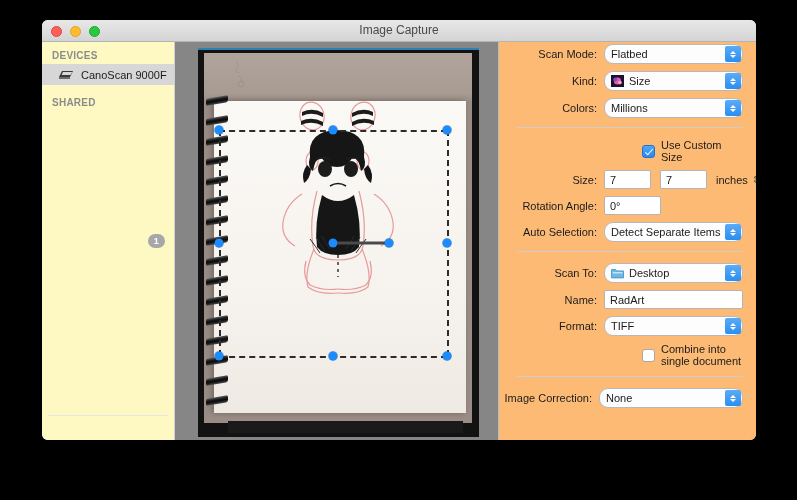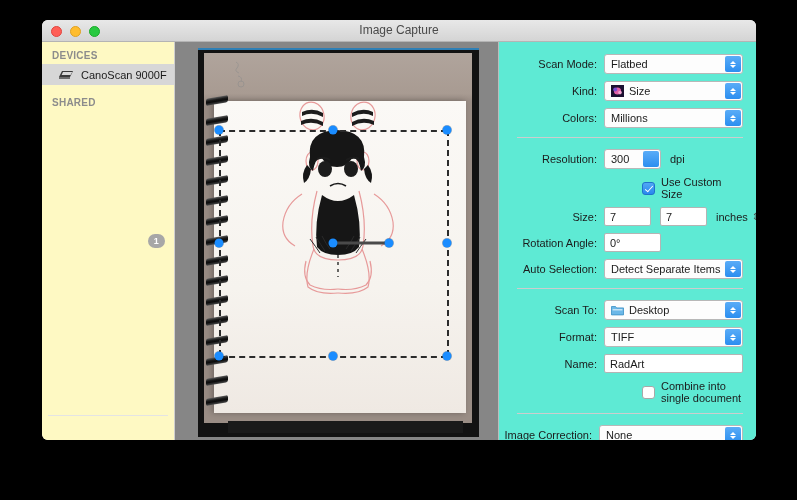--- a/index.html
+++ b/index.html
@@ -193,46 +193,46 @@
     position: absolute;
     height: 3px;
     background: #4a4a4a;
     transform: translateY(-50%);
   }
 
   
   #options {
     width: 257px;
     flex: 0 0 257px;
-    background: #5eead4;
+    background: #fdba74;
     position: relative;
     font-size: 11px;
     color: #1b1b1b;
-    padding-top: 12px;
+    padding-top: 2px;
   }
   .row {
     display: flex;
     align-items: center;
     margin-bottom: 7px;
     padding-right: 13px;
   }
   .lbl {
     width: 105px;
     flex: 0 0 105px;
     text-align: right;
     padding-right: 7px;
     font-size: 11px;
     color: #1b1b1b;
   }
   .popup {
     flex: 1;
     height: 20px;
     background: #fdfdfd;
     border: 1px solid #b8b8b8;
-    border-radius: 3px;
+    border-radius: 9px;
     display: flex;
     align-items: center;
     padding-left: 6px;
     position: relative;
     font-size: 11px;
     color: #1b1b1b;
     box-shadow: 0 1px 0 rgba(255,255,255,0.8) inset;
   }
   .popup .arrows {
     position: absolute;
@@ -515,30 +515,20 @@
           <span>Millions</span>
           <span class="arrows">
               <i class="tri up"></i>
               <i class="tri dn"></i>
             </span>
         </div>
       </div>
 
       <div class="sep"></div>
 
-      <div class="row">
-        <div class="lbl">Resolution:</div>
-        <div class="combo">
-          <span>300</span>
-          <span class="dn-box">
-              <i class="tri dn"></i>
-            </span>
-        </div>
-        <span class="unit">dpi</span>
-      </div>
 
       <div class="checkrow">
         <span class="cbox checked"></span>
         <span>Use Custom Size</span>
       </div>
 
       <div class="row">
         <div class="lbl">Size:</div>
         <div class="txtfield txt-sm">7</div>
         <div style="width:9px; flex:0 0 9px;"></div>
@@ -576,35 +566,35 @@
           </svg>
           <span>Desktop</span>
           <span class="arrows">
               <i class="tri up"></i>
               <i class="tri dn"></i>
             </span>
         </div>
       </div>
 
       <div class="row">
+        <div class="lbl">Name:</div>
+        <div class="txtfield txt-full">RadArt</div>
+      </div>
+
+      <div class="row">
         <div class="lbl">Format:</div>
         <div class="popup">
           <span>TIFF</span>
           <span class="arrows">
               <i class="tri up"></i>
               <i class="tri dn"></i>
             </span>
         </div>
       </div>
 
-      <div class="row">
-        <div class="lbl">Name:</div>
-        <div class="txtfield txt-full">RadArt</div>
-      </div>
-
       <div class="checkrow">
         <span class="cbox"></span>
         <span>Combine into single document</span>
       </div>
 
       <div class="sep"></div>
 
       <div class="row">
         <div class="lbl" style="width:100px; flex:0 0 100px;">Image Correction:</div>
         <div class="popup">

